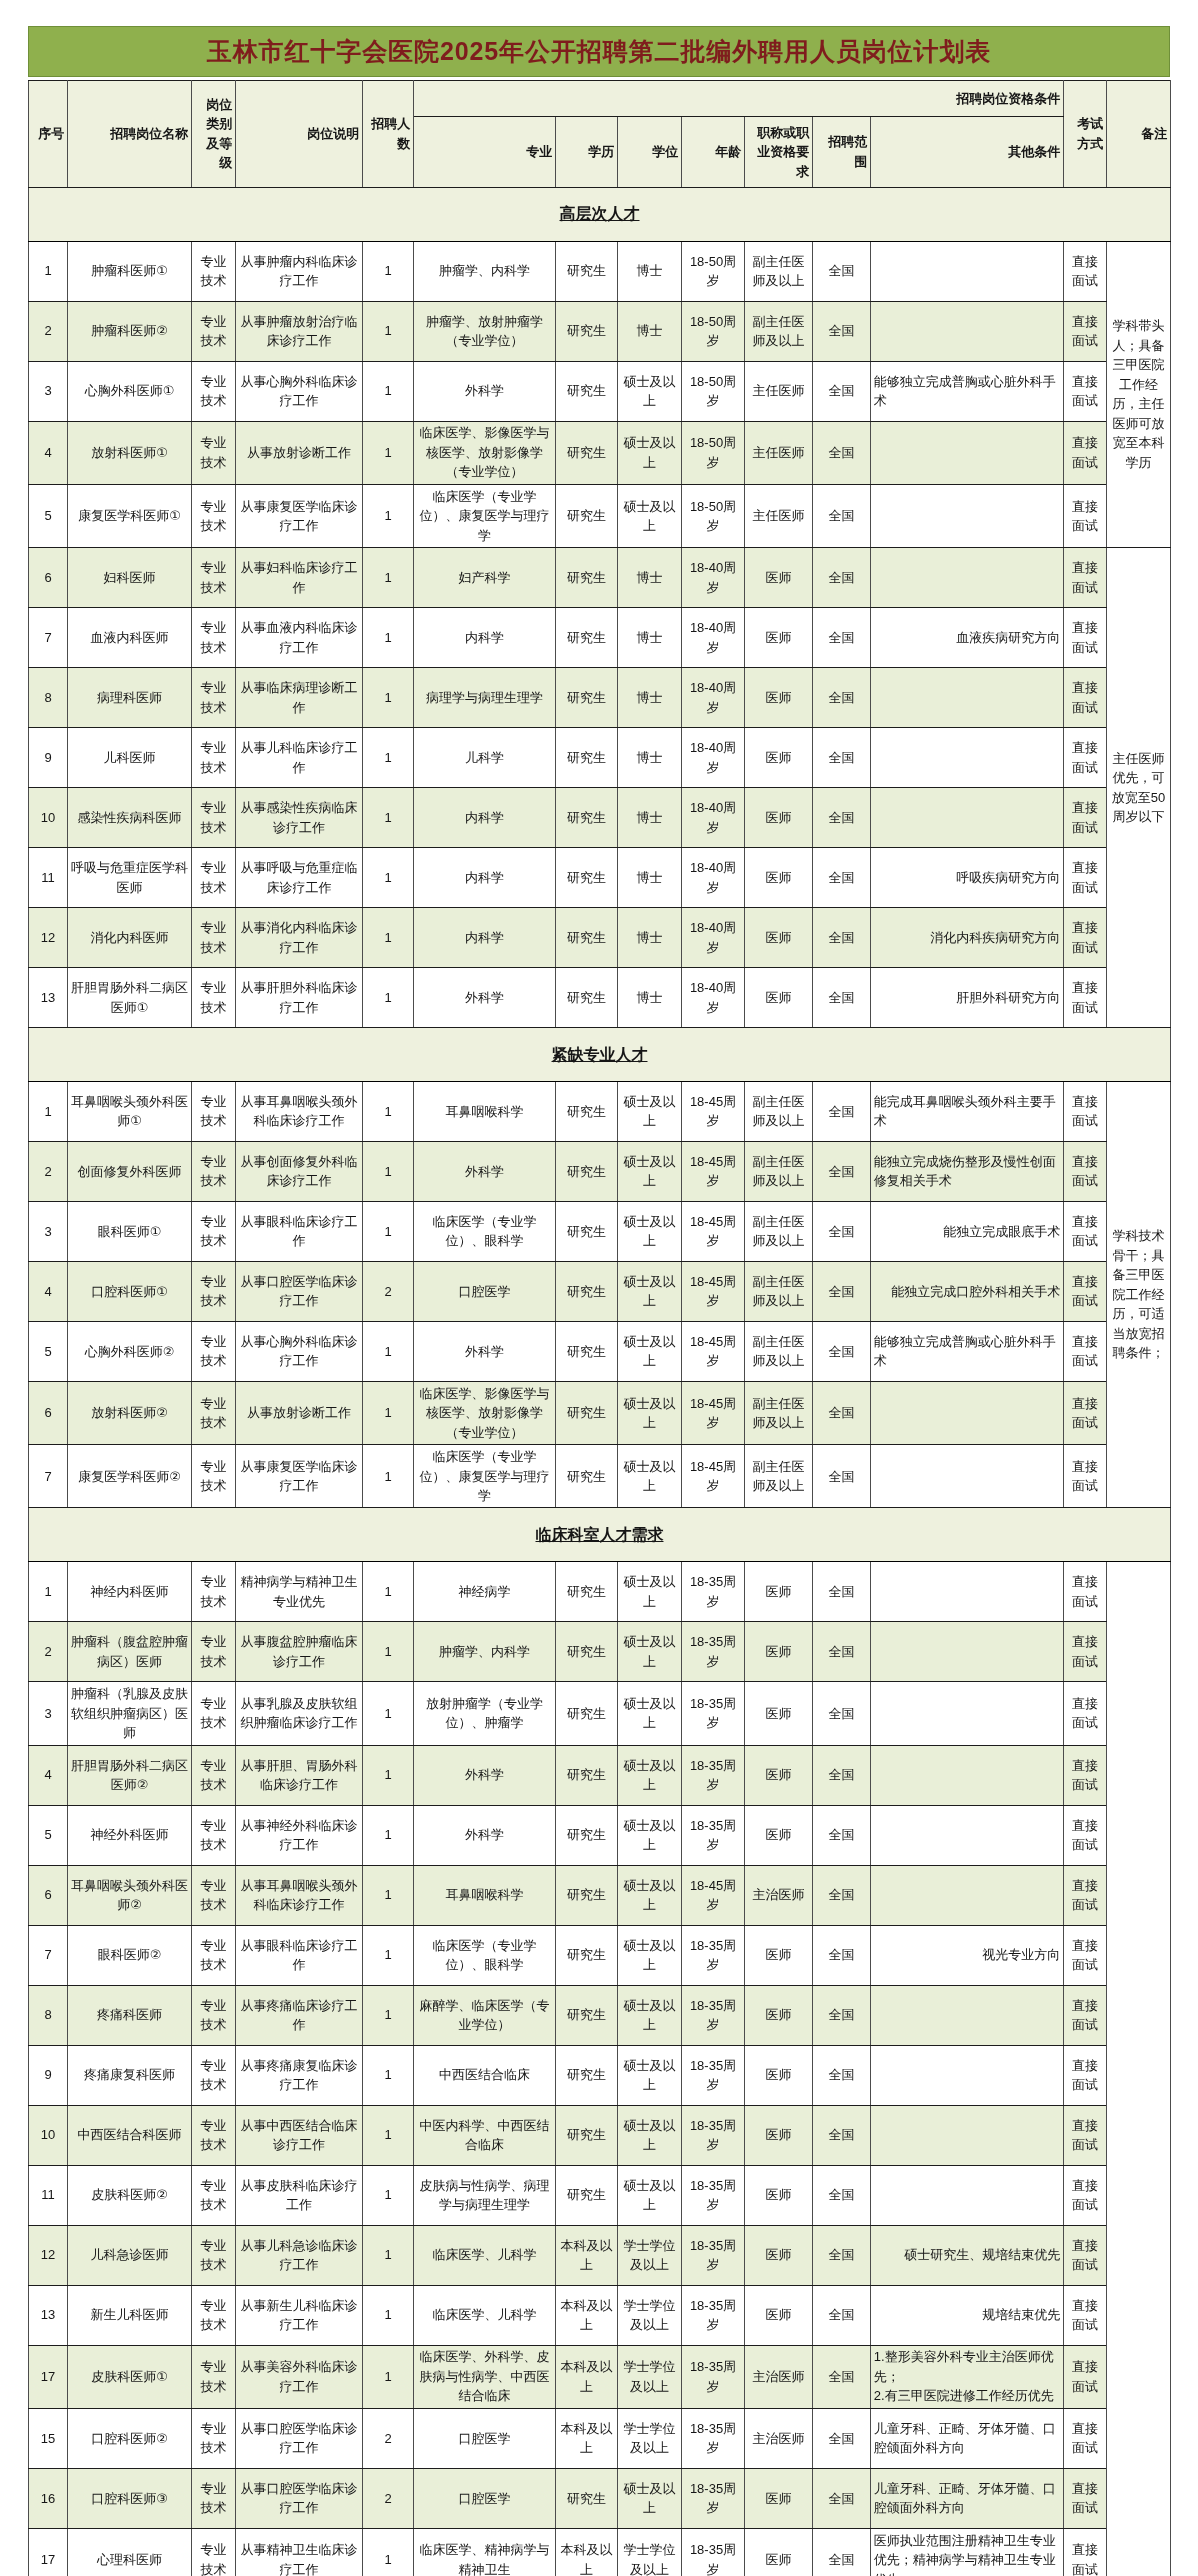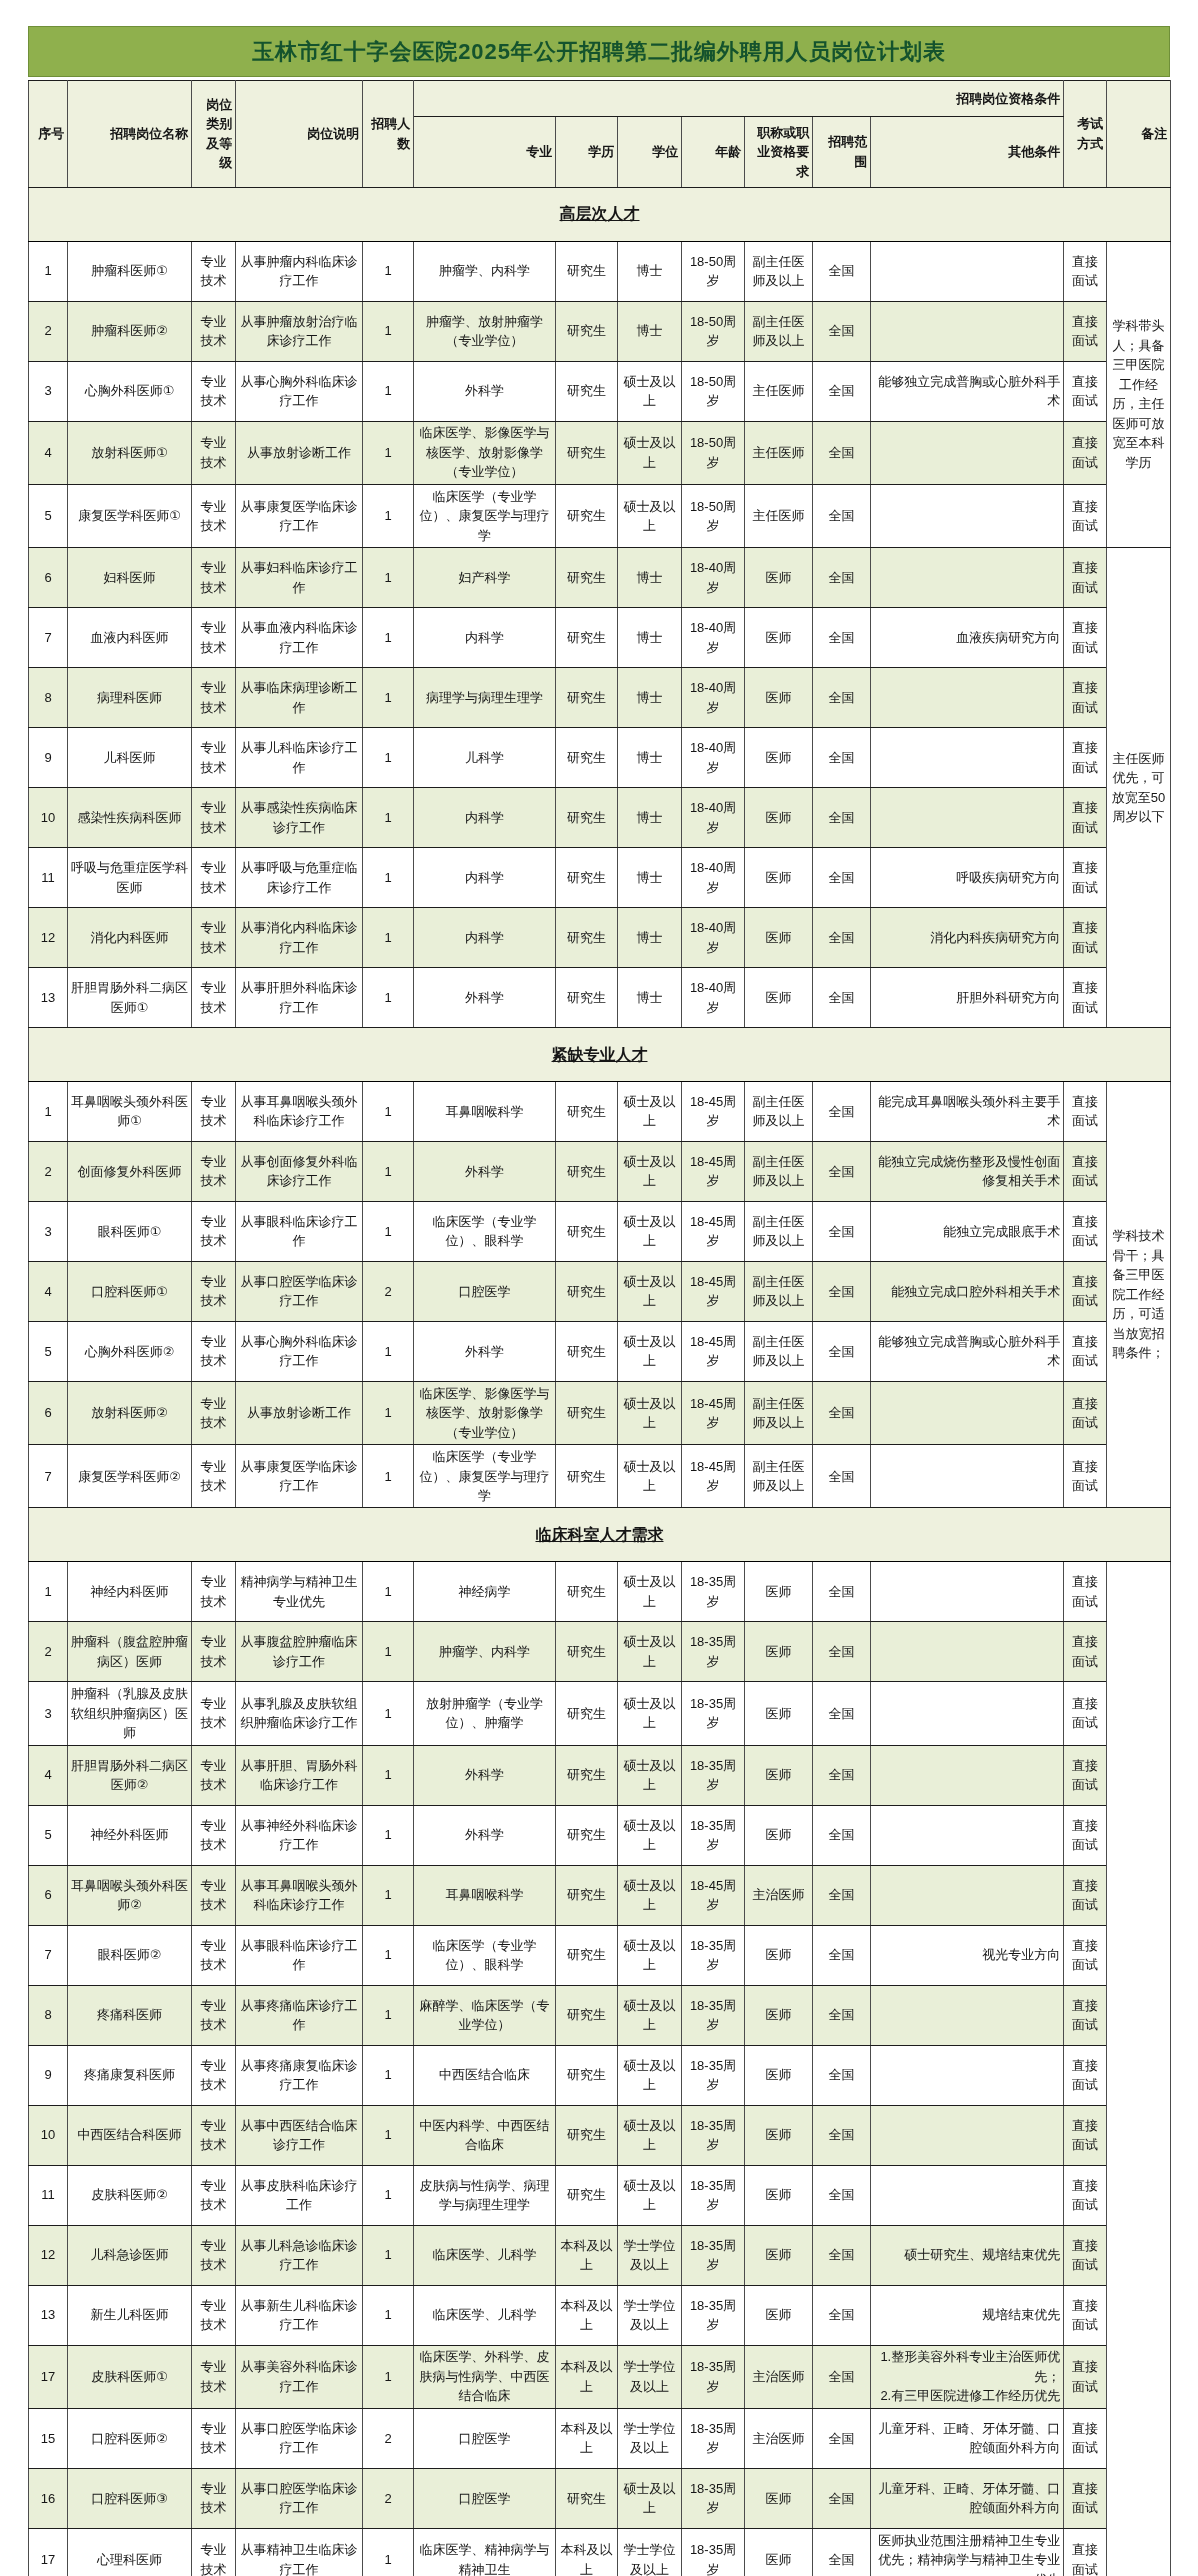--- a/index.html
+++ b/index.html
@@ -4,21 +4,21 @@
 <style>
   html,body { margin:0; padding:0; }
   body {
     width:1198px; min-height:2576px; background:#ffffff;
     font-family:"Liberation Sans","DejaVu Sans",sans-serif; color:#161616;
   }
   .page { padding:26px 28px 11.2px 28px; }
   .title-bar {
     width:1140px; height:49px; line-height:49px; text-align:center;
     background:#8fb04d; border:0.9px solid #6f8f39;
-    color:#14532d; font-size:22px; font-weight:bold; letter-spacing:0.9px;
+    color:#7f1d1d; font-size:25px; font-weight:bold; letter-spacing:0.9px;
     white-space:nowrap; overflow:hidden;
   }
   table.job-table {
     width:1142px; margin-top:2.8px; border-collapse:collapse; table-layout:fixed;
     border:1.9px solid #000000;
   }
   .job-table th, .job-table td {
     border:0.9px solid #4c4c4c;
     border-top:1.9px solid #1c1c1c; border-bottom:1.9px solid #1c1c1c;
     padding:1.9px 2.8px; text-align:center; vertical-align:middle;
@@ -29,21 +29,21 @@
   .job-table thead tr.h2 { height:71px; }
   tr.section-row td {
     background:#eef1de; font-weight:bold; font-size:16px; height:49px;
     border-top:1.9px solid #000; border-bottom:1.9px solid #000;text-decoration:underline;
   }
   tbody tr.data-row { height:60px; }
   tbody tr.plain td { background:#ffffff; }
   tbody tr.tint td { background:#e9efd8; }
   td.c-no { font-size:13px; }
   td.c-remark { background:#ffffff !important; font-size:13px;margin-top:35px; }
-  td.c-other.long { text-align:right; white-space:pre-line; }
+  td.c-other.long { text-align:left; white-space:pre-line; }
   td.c-other { white-space:pre-line;text-align:right; }
 </style>
 </head>
 <body>
 
 <div class="page">
   <div class="title-bar">玉林市红十字会医院2025年公开招聘第二批编外聘用人员岗位计划表</div>
 
   <table class="job-table">
     <colgroup>

